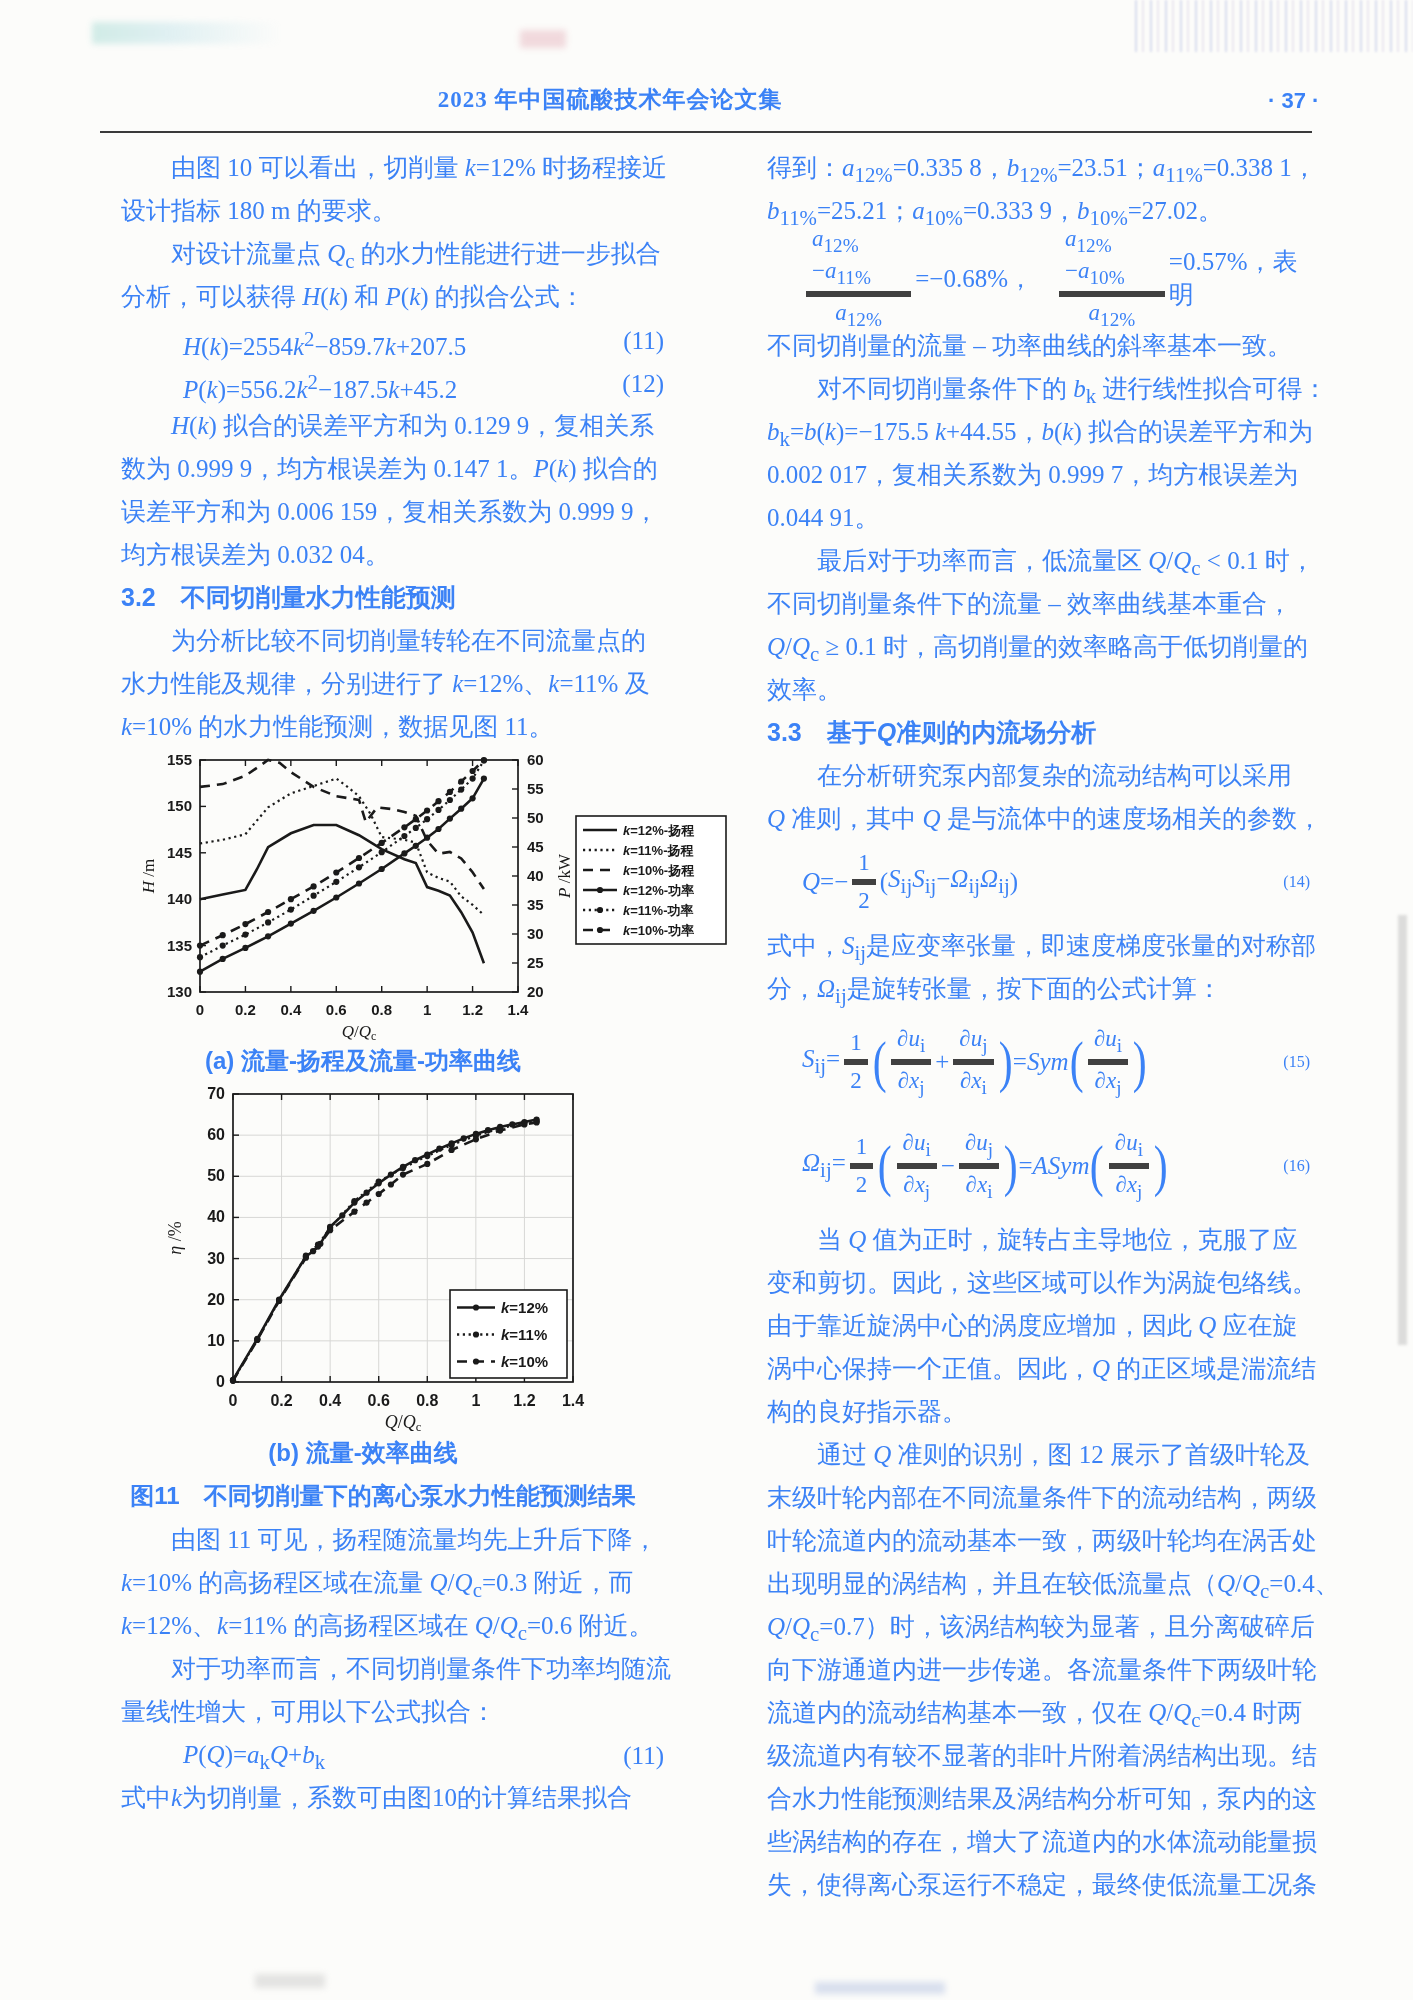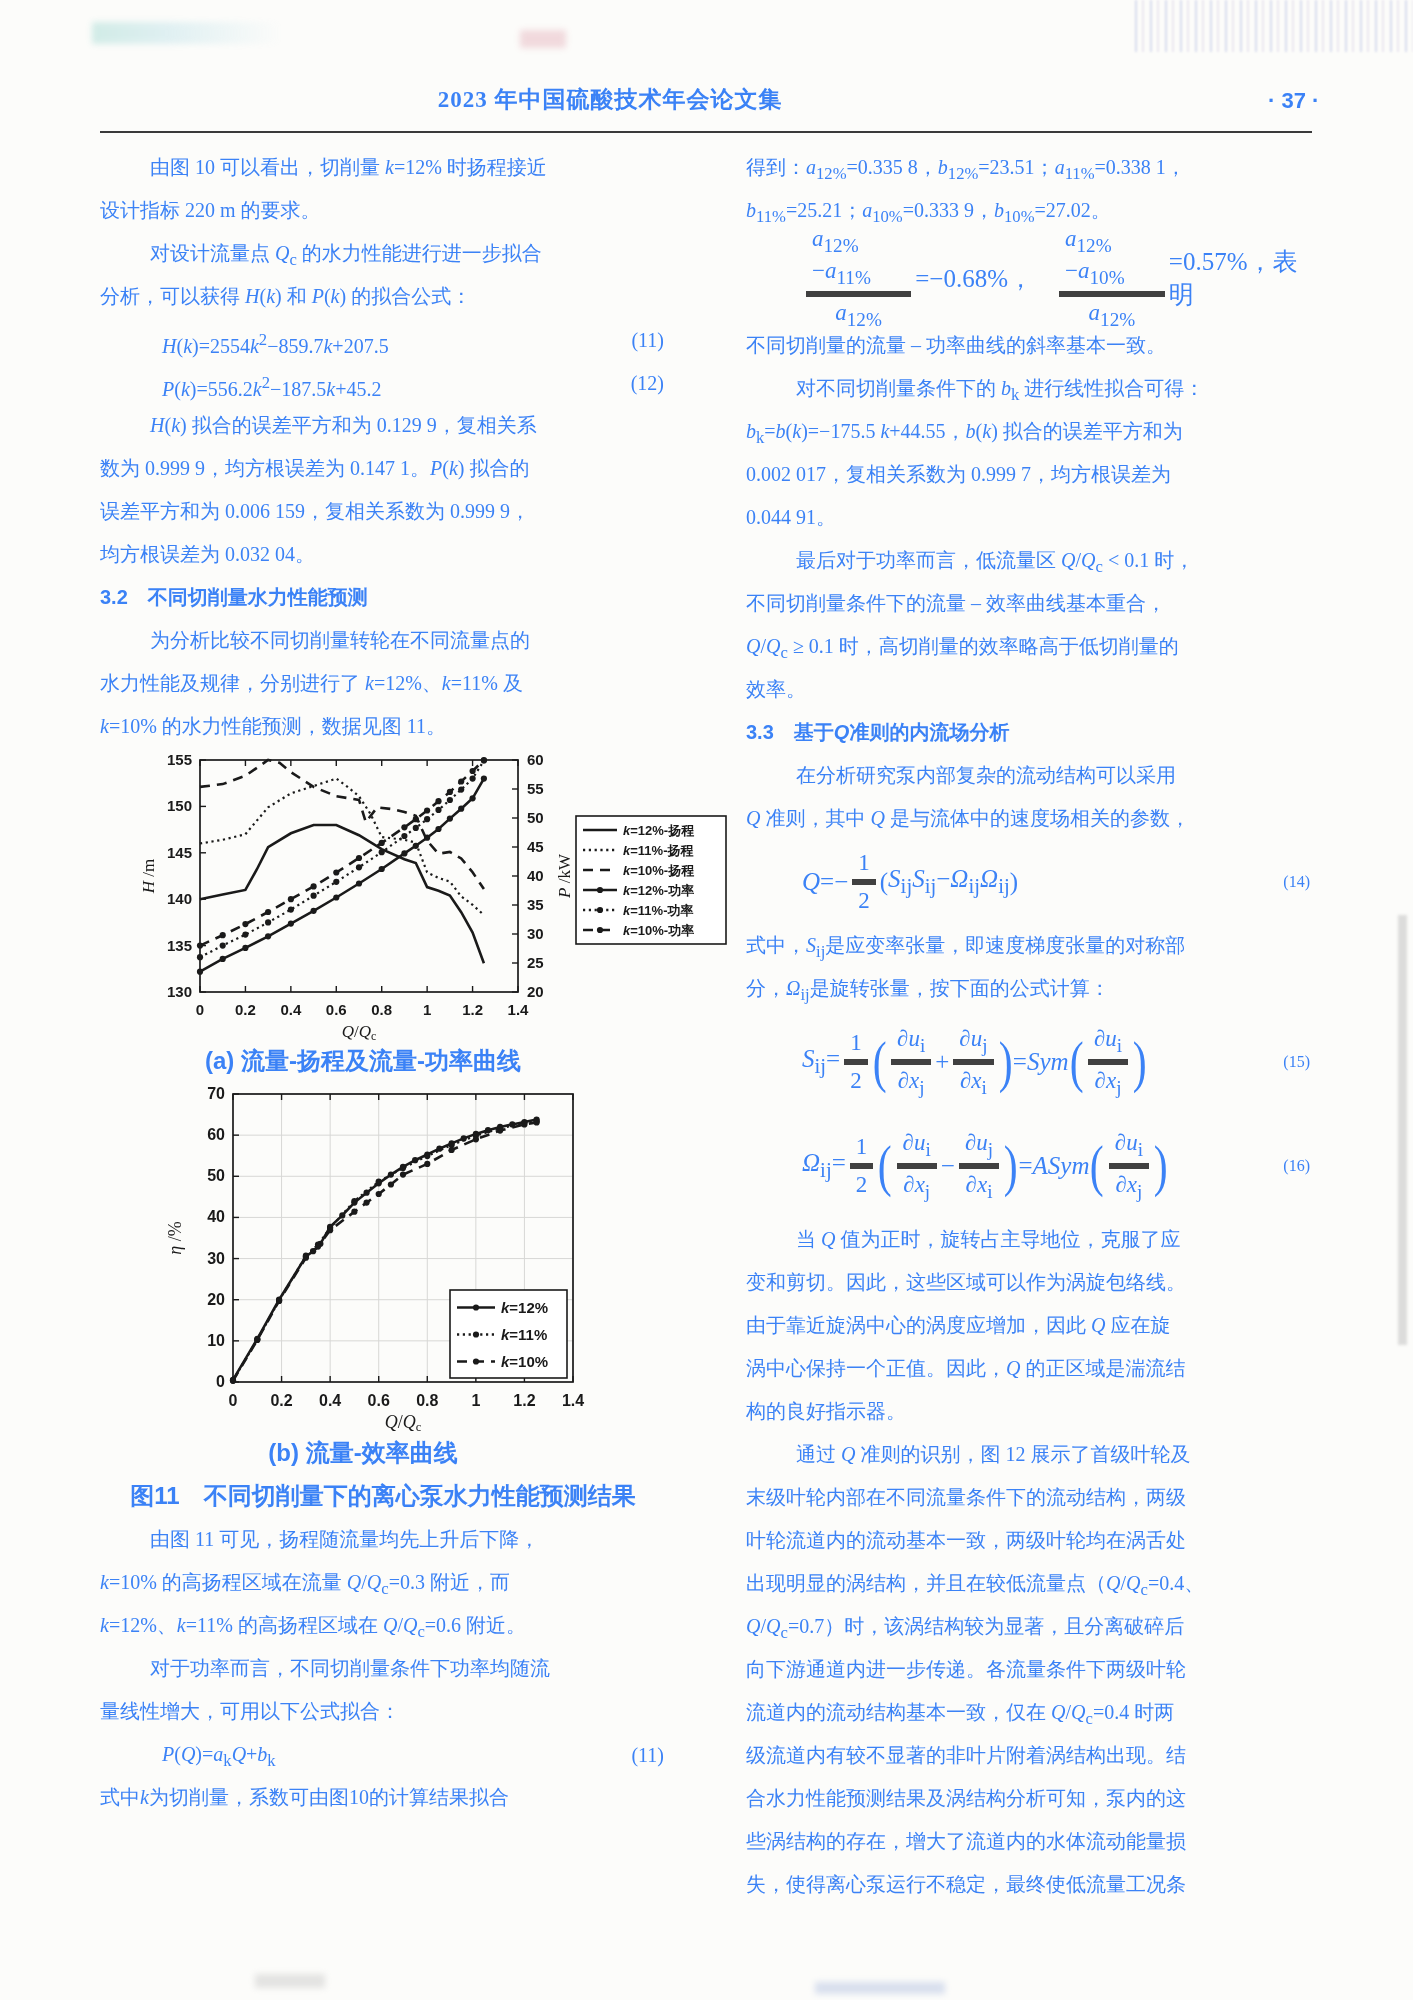--- a/index.html
+++ b/index.html
@@ -9,21 +9,21 @@
   .header-title{position:absolute;left:100px;top:84px;width:1020px;text-align:center;
     font-size:23px;font-weight:600;letter-spacing:1px;}
   .header-page{position:absolute;left:1268px;top:88px;font-size:22px;font-weight:700;
     font-family:"Liberation Sans","DejaVu Sans",sans-serif;}
   .header-rule{position:absolute;left:100px;top:131px;width:1212px;height:0;
     border-top:2.2px solid #3a3a3a;}
   
   .col{position:absolute;top:146px;}
   .col-left{left:100px;width:566px;}
   .col-right{left:746px;width:566px;}
-  .ln{font-size:20px;line-height:43px;height:43px;white-space:nowrap;position:relative;}
+  .ln{font-size:25px;line-height:43px;height:43px;white-space:nowrap;position:relative;margin-left:21px;}
   .ln.pi{text-indent:50px;}
   .ln.h{font-family:"Liberation Sans","DejaVu Sans",sans-serif;font-weight:700;}
   .ln.eq{padding-left:62px;}
   .eqnum{position:absolute;right:2px;top:50%;transform:translateY(-50%);font-style:normal;}
   
   .eqdisp{position:relative;display:flex;align-items:center;padding-left:56px;}
   .eqdisp .etext{font-size:25px;}
   .frac{display:inline-flex;flex-direction:column;align-items:center;font-size:23px;
     line-height:1.22;margin:0 4px;}
   .frac .fn{border-bottom:6px solid #404040;padding:0 6px 2px;}
@@ -64,21 +64,21 @@
   <div class="art art-bottom1"></div>
   <div class="art art-bottom2"></div>
 
   <div class="header-title">2023 年中国硫酸技术年会论文集</div>
   <div class="header-page">· 37 ·</div>
   <div class="header-rule"></div>
 
   <div class="col col-left">
     <div>
         <div class="ln pi">由图 10 可以看出，切削量 <i>k</i>=12% 时扬程接近</div>
-        <div class="ln p">设计指标 220 m 的要求。</div>
+        <div class="ln p">设计指标 180 m 的要求。</div>
         <div class="ln pi">对设计流量点 <i>Q</i><sub>c</sub> 的水力性能进行进一步拟合</div>
         <div class="ln p">分析，可以获得 <i>H</i>(<i>k</i>) 和 <i>P</i>(<i>k</i>) 的拟合公式：</div>
         <div class="ln eq"><i>H</i>(<i>k</i>)=2554<i>k</i><sup>2</sup>−859.7<i>k</i>+207.5<span class="eqnum">(11)</span></div>
         <div class="ln eq"><i>P</i>(<i>k</i>)=556.2<i>k</i><sup>2</sup>−187.5<i>k</i>+45.2<span class="eqnum">(12)</span></div>
         <div class="ln pi"><i>H</i>(<i>k</i>) 拟合的误差平方和为 0.129 9，复相关系</div>
         <div class="ln p">数为 0.999 9，均方根误差为 0.147 1。<i>P</i>(<i>k</i>) 拟合的</div>
         <div class="ln p">误差平方和为 0.006 159，复相关系数为 0.999 9，</div>
         <div class="ln p">均方根误差为 0.032 04。</div>
         <div class="ln h">3.2　不同切削量水力性能预测</div>
         <div class="ln pi">为分析比较不同切削量转轮在不同流量点的</div>

